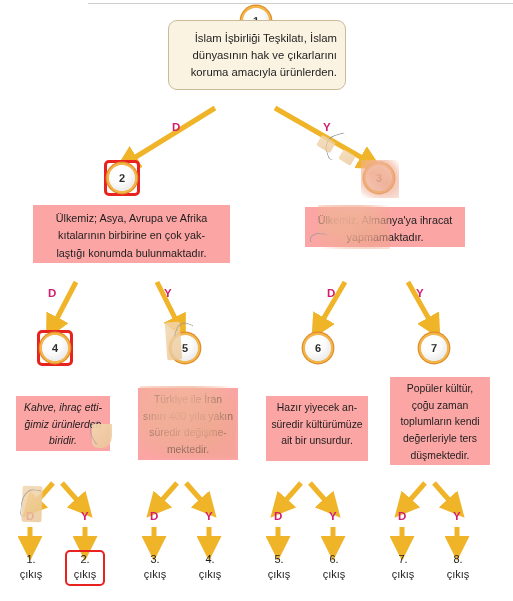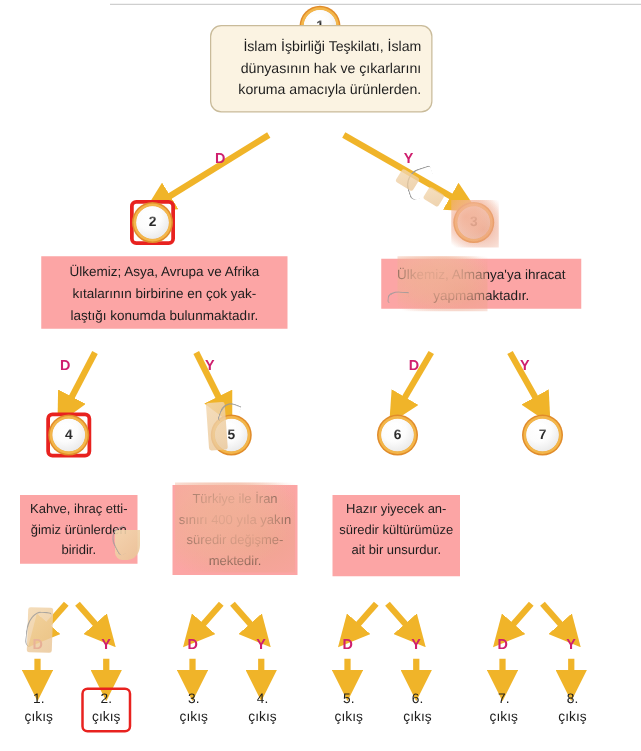--- a/index.html
+++ b/index.html
@@ -178,21 +178,21 @@
   <div class="node-frame" style="left:37px;top:330px;"></div>
   <div class="node" style="left:42px;top:335px;">4</div>
 
   <div class="node" style="left:172px;top:335px;">5</div>
   <div class="smudge tan" style="left:166px;top:322px;width:15px;height:38px;transform:rotate(-4deg);opacity:.9;"></div>
   <div class="smudge grayline" style="left:176px;top:322px;width:14px;height:16px;transform:rotate(20deg);opacity:.85;"></div>
 
   <div class="node" style="left:305px;top:335px;">6</div>
   <div class="node" style="left:421px;top:335px;">7</div>
 
-  <div class="box" style="left:16px;top:396px;width:94px;height:55px;padding:4px 3px 0;font-size:10.4px;line-height:1.6;">
+  <div class="box" style="left:16px;top:396px;width:94px;height:55px;padding:4px 3px 0;font-size:10.4px;line-height:1.6;font-style:italic;">
     <span class="ln">Kahve, ihraç etti-</span>
     <span class="ln">ğimiz ürünlerden</span>
     <span class="ln">biridir.</span>
   </div>
   <div class="smudge tan" style="left:92px;top:424px;width:20px;height:24px;border-radius:0 0 50% 6px;opacity:.95;"></div>
   <div class="smudge grayline" style="left:90px;top:422px;width:14px;height:20px;transform:rotate(-28deg);opacity:.7;"></div>
 
   <div class="box" style="left:138px;top:388px;width:100px;height:72px;padding:4px 3px 0;font-size:10.4px;line-height:1.6;">
     <span class="ln">Türkiye ile İran</span>
     <span class="ln">sınırı 400 yıla yakın</span>
@@ -200,20 +200,27 @@
     <span class="ln">mektedir.</span>
   </div>
   <div class="smudge skin" style="left:140px;top:386px;width:96px;height:72px;"></div>
 
   <div class="box" style="left:266px;top:396px;width:102px;height:65px;padding:4px 3px 0;font-size:10.4px;line-height:1.6;">
     <span class="ln">Hazır yiyecek an-</span>
     <span class="ln">süredir kültürümüze</span>
     <span class="ln">ait bir unsurdur.</span>
   </div>
 
+  <div class="box" style="left:390px;top:377px;width:100px;height:88px;padding:4px 3px 0;font-size:10.4px;line-height:1.6;">
+    <span class="ln">Popüler kültür,</span>
+    <span class="ln">çoğu zaman</span>
+    <span class="ln">toplumların kendi</span>
+    <span class="ln">değerleriyle ters</span>
+    <span class="ln">düşmektedir.</span>
+  </div>
 
   <div class="lbl" style="left:26px;top:511px;">D</div>
   <div class="lbl" style="left:81px;top:511px;">Y</div>
   <div class="lbl" style="left:150px;top:511px;">D</div>
   <div class="lbl" style="left:205px;top:511px;">Y</div>
   <div class="lbl" style="left:274px;top:511px;">D</div>
   <div class="lbl" style="left:329px;top:511px;">Y</div>
   <div class="lbl" style="left:398px;top:511px;">D</div>
   <div class="lbl" style="left:453px;top:511px;">Y</div>
 

